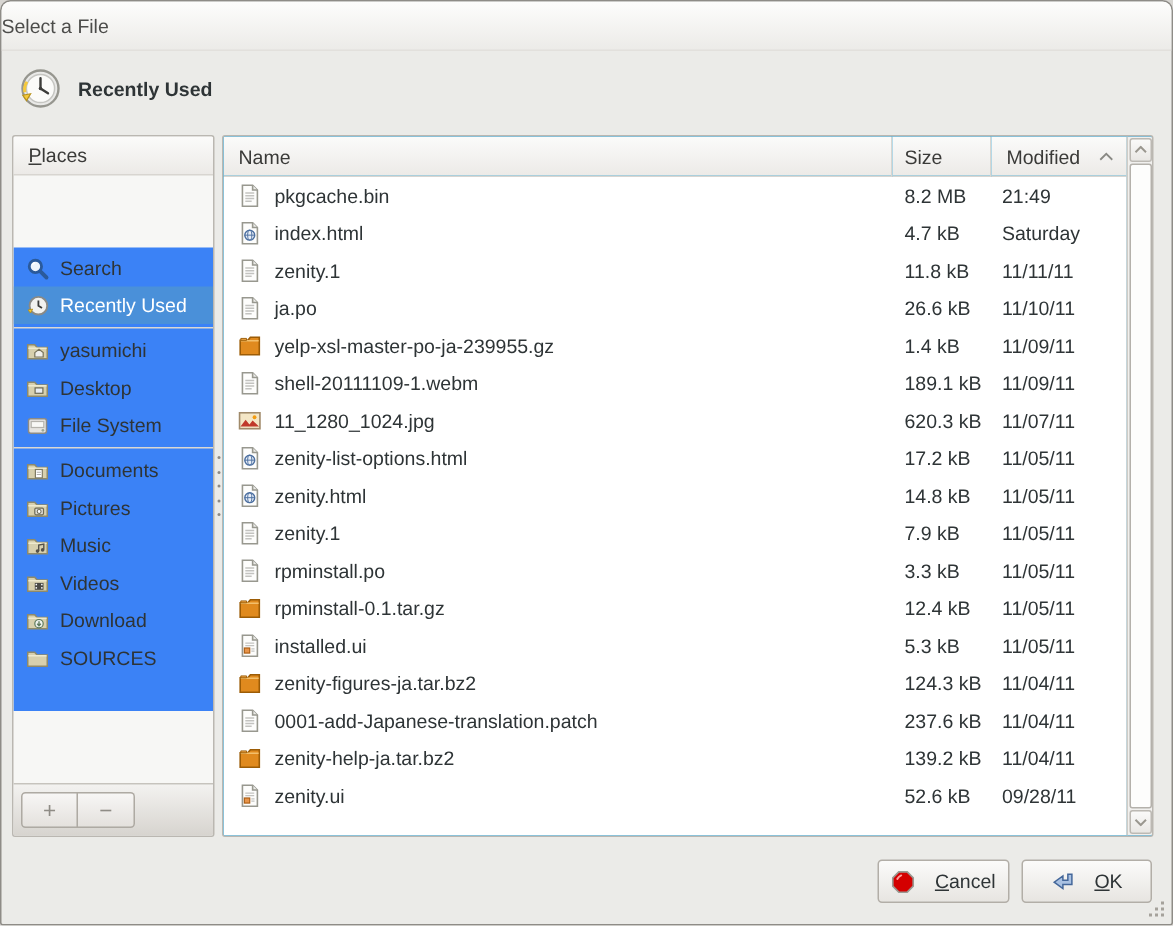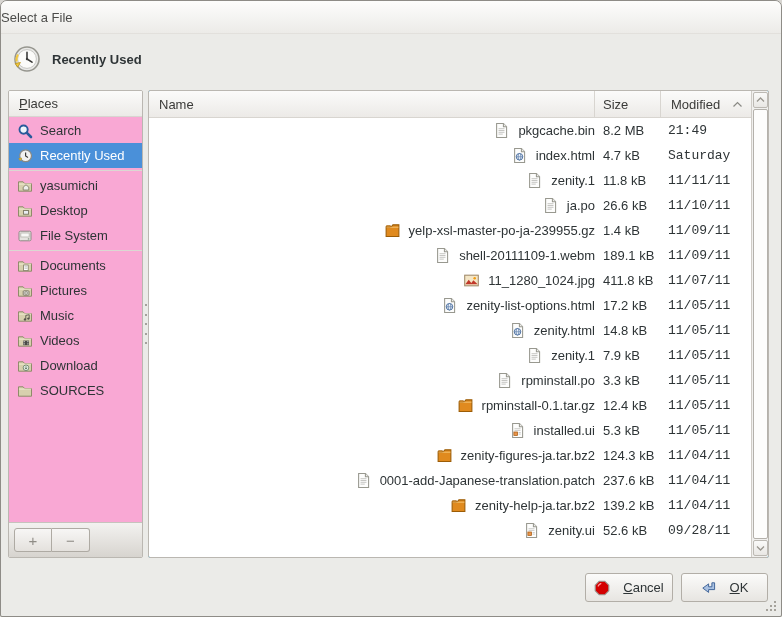--- a/index.html
+++ b/index.html
@@ -25,31 +25,31 @@
     display:flex; align-items:center; gap:11px;
   }
   .dialog-header .big-ic svg{ width:29px; height:29px; display:block; }
   .dialog-header .loc-label{ font-weight:bold; color:#2e3436; }
 
   
   .sidebar{
     position:absolute; left:7px; top:89px; width:135px; height:468px;
     border:1px solid #bab7b1; border-radius:2px;
     background:#f7f7f5;
-    display:flex; flex-direction:column; overflow:hidden;
+    display:flex; flex-direction:column; overflow:hidden;gap:48px;
   }
   .places-header{
     height:26px; flex:0 0 26px;
     background:linear-gradient(#fbfbfa,#eceae7);
     border-bottom:1px solid #d8d5d0;
     display:flex; align-items:center; padding:0 10px; color:#3a3a38;
   }
   .mnemonic{ display:inline-block; }
   .mnemonic::first-letter{ text-decoration:underline; }
-  .places-list{ flex:1 1 auto; background:#f9a8d4; overflow:hidden; padding-top:1px; }
+  .places-list{ flex:1 1 auto; background:#3b82f6; overflow:hidden; padding-top:1px; }
   .place-item{
     height:25px; display:flex; align-items:center; gap:7px; padding:0 4px 0 8px;
     white-space:nowrap; cursor:default;
   }
   .place-item .ic svg{ width:16px; height:16px; display:block; }
   .place-item.selected{ background:var(--selection,#4a90d9); color:#fff; }
   .place-sep{ height:1px; background:#dbd8d2; margin:2px 0; }
   .places-footer{
     flex:0 0 35px;
     background:linear-gradient(#f3f2f0,#d7d4cf);
@@ -94,24 +94,24 @@
   .hcell.size{ width:66px; padding-left:8px; }
   .hcell.modified{ flex:1 1 auto; border-right:none; justify-content:space-between; }
   .sort-ind{ margin-left:6px; display:flex; }
 
   .file-rows{
     position:absolute; left:0; top:27px; right:17px; bottom:0;
     background:#fff; overflow:hidden;
   }
   .file-row{ height:25px; display:flex; align-items:center; }
   .fcell{ white-space:nowrap; overflow:hidden; }
-  .fcell.name{ width:446px; display:flex; align-items:center; gap:8px; padding-left:9px;justify-content:flex-end; }
+  .fcell.name{ width:446px; display:flex; align-items:center; gap:8px; padding-left:9px; }
   .fcell.name .ic svg{ width:17px; height:17px; display:block; }
   .fcell.size{ width:66px; padding-left:8px; }
-  .fcell.modified{ flex:1; padding-left:7px;font-family:Liberation Mono, monospace; }
+  .fcell.modified{ flex:1; padding-left:7px; }
 
   
   .vscroll{
     position:absolute; top:0; right:0; bottom:0; width:17px;
     background:#f1f0ee; border-left:1px solid #cfccc6;
   }
   .vstep{
     position:absolute; left:1px; width:15px; height:16px;
     background:linear-gradient(#fafaf9,#e9e7e4);
     border:1px solid #bcb9b3; border-radius:2px;
@@ -414,21 +414,21 @@
           <div class="fcell name">
             <span class="ic">
               <svg viewBox="0 0 16 16">
                 <rect x="1.6" y="3" width="12.8" height="10" fill="#f4e6c6" stroke="#a08a6a"></rect>
                 <path d="M2.2 11.6 l3.2-4.2 2.4 3 2-2.6 4 3.8 z" fill="#c0392b"></path>
                 <circle cx="11" cy="5.8" r="1.2" fill="#f39c12"></circle>
               </svg>
             </span>
             <span>11_1280_1024.jpg</span>
           </div>
-          <div class="fcell size">411.8 kB</div>
+          <div class="fcell size">620.3 kB</div>
           <div class="fcell modified">11/07/11</div>
         </div>
         <div class="file-row">
           <div class="fcell name">
             <span class="ic">
               <svg viewBox="0 0 16 16">
                 <path d="M3.4 1.4 h6.4 l3 3 v10.2 h-9.4 z" fill="#fdfdfc" stroke="#98988f"></path>
                 <path d="M9.8 1.4 v3 h3" fill="#ecece9" stroke="#98988f"></path>
                 <circle cx="8" cy="9.2" r="3.1" fill="#e8eef7" stroke="#4c6fa0" stroke-width="0.9"></circle>
                 <ellipse cx="8" cy="9.2" rx="1.3" ry="3.1" fill="none" stroke="#4c6fa0" stroke-width="0.6"></ellipse>

